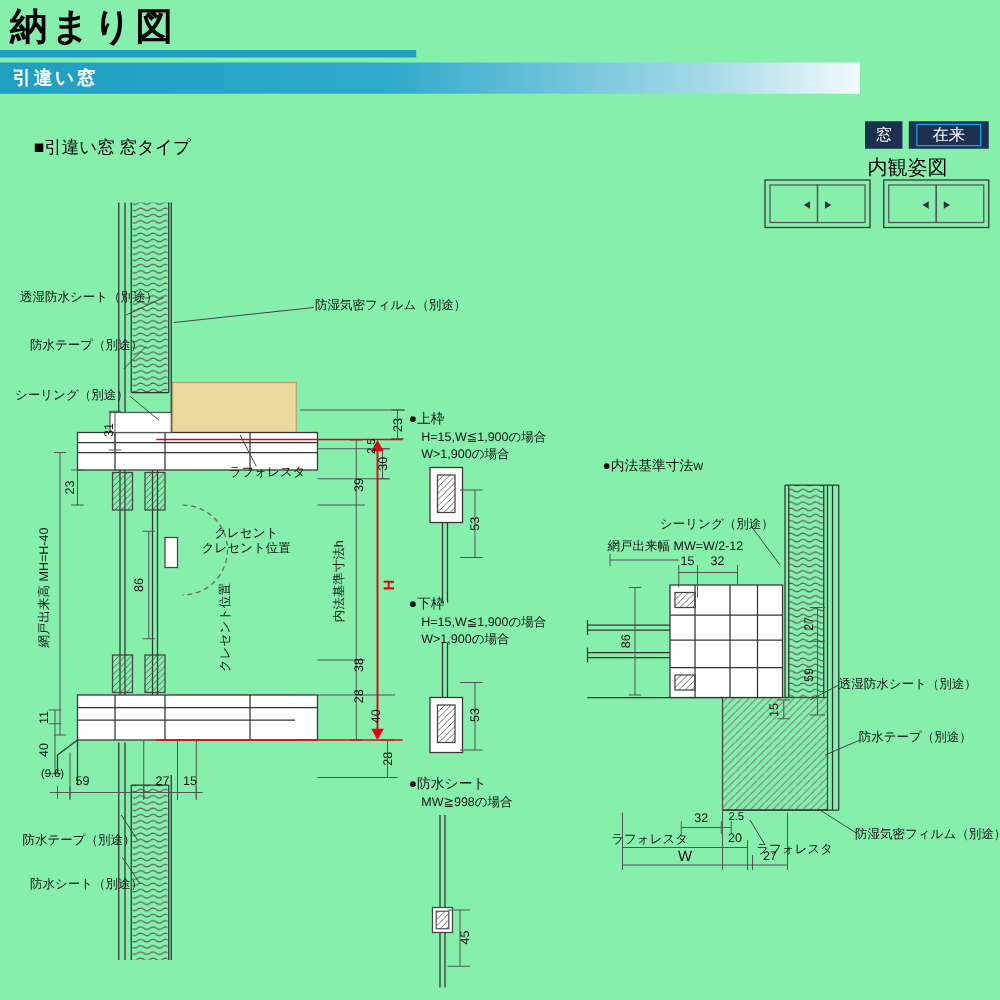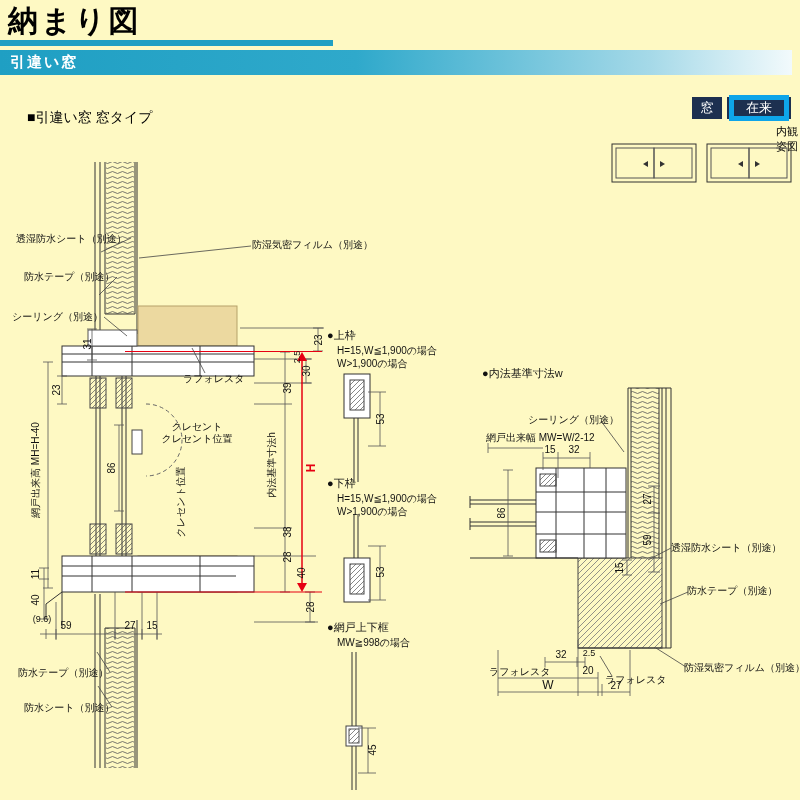--- a/index.html
+++ b/index.html
@@ -1,34 +1,34 @@
 <!DOCTYPE html>
 <html><head>
 <meta charset="utf-8">
 <style>
 *{margin:0;padding:0;box-sizing:border-box}
 body{font-family:"Liberation Sans","DejaVu Sans",sans-serif;background:#fff}
-#page{position:relative;width:800px;height:800px;background:#fef9c3;overflow:hidden}
+#page{position:relative;width:800px;height:800px;background:#86efac;overflow:hidden}
 #page > svg{position:absolute;left:0;top:0}
 .lbl,.clbl,.vlbl{position:absolute;font-size:10px;line-height:1.15;white-space:nowrap;color:#111}
 .clbl{transform:translate(-50%,-50%)}
 .vlbl{transform:translate(-50%,-50%) rotate(-90deg)}
 .s9{font-size:9px}.s11{font-size:11px}.s12{font-size:12px}
 .red{color:#e60012;font-weight:bold}
 #title{position:absolute;left:8px;top:1px;font-size:30px;font-weight:bold;letter-spacing:3px;color:#000}
 #title-bar{position:absolute;left:0;top:40px;width:333px;height:6px;background:#1f9fc3}
-#banner{position:absolute;left:0;top:50px;width:792px;height:25px;background:linear-gradient(90deg,#1f9fc3,#2fa9cb 45%,#a5d9e8 82%,#f2fafc)}
+#banner{position:absolute;left:0;top:50px;width:688px;height:25px;background:linear-gradient(90deg,#1f9fc3,#2fa9cb 45%,#a5d9e8 82%,#f2fafc)}
 #banner-text{position:absolute;left:10px;top:3px;font-size:15px;font-weight:bold;color:#fff;letter-spacing:2px}
 #sec-head{position:absolute;left:27px;top:109px;font-size:14px;font-weight:normal;color:#000}
 #type-box{position:absolute;left:169px;top:107px;border:1px solid #222;padding:2px 5px;font-size:12px;color:#000}
 .tag{position:absolute;top:97px;height:22px;background:#1d3050;color:#fff;font-size:13px;display:flex;align-items:center;justify-content:center}
 #tag-mado{left:692px;width:30px}
 #tag-zairai{left:727px;width:64px}
-#tag-zairai .inner{border:5px solid #0ea5e9;padding:0 12px;line-height:16px;font-size:13px}
-#elev-cap{position:absolute;left:776px;top:124px;font-size:11px}
+#tag-zairai .inner{border:1px solid #0ea5e9;padding:0 12px;line-height:16px;font-size:13px}
+#elev-cap{position:absolute;left:694px;top:124px;font-size:16px}
 #ctable{position:absolute;left:476px;top:282px;border-collapse:collapse;font-size:11px;color:#111}
 #ctable td{border:1px solid #9fb3c8;height:19px;text-align:center;padding:0 4px;background:#fff}
 #ctable td.c1{width:164px}
 #ctable td.c2,#ctable td.c3{width:76px}
 #ctable tr:first-child td{color:#1d3a7d}
 </style>
 </head>
 <body>
 
 <div id="page">
@@ -318,21 +318,21 @@
   <div class="vlbl" style="left:311px;top:607px">28</div>
 
   <div class="lbl s11" style="left:327px;top:329px">●上枠</div>
   <div class="lbl" style="left:337px;top:345px">H=15,W≦1,900の場合</div>
   <div class="lbl" style="left:337px;top:358px">W&gt;1,900の場合</div>
   <div class="vlbl" style="left:381px;top:419px">53</div>
   <div class="lbl s11" style="left:327px;top:477px">●下枠</div>
   <div class="lbl" style="left:337px;top:493px">H=15,W≦1,900の場合</div>
   <div class="lbl" style="left:337px;top:506px">W&gt;1,900の場合</div>
   <div class="vlbl" style="left:381px;top:572px">53</div>
-  <div class="lbl s11" style="left:327px;top:621px">●網戸上下框</div>
+  <div class="lbl s11" style="left:327px;top:621px">●防水シート</div>
   <div class="lbl" style="left:337px;top:637px">MW≧998の場合</div>
   <div class="vlbl" style="left:373px;top:750px">45</div>
 
   <div class="lbl s11" style="left:482px;top:367px">●内法基準寸法w</div>
   <div class="lbl" style="left:528px;top:414px">シーリング（別途）</div>
   <div class="lbl" style="left:486px;top:432px">網戸出来幅 MW=W/2-12</div>
   <div class="clbl" style="left:550px;top:450px">15</div>
   <div class="clbl" style="left:574px;top:450px">32</div>
   <div class="vlbl" style="left:648px;top:499px">27</div>
   <div class="vlbl" style="left:648px;top:540px">59</div>

